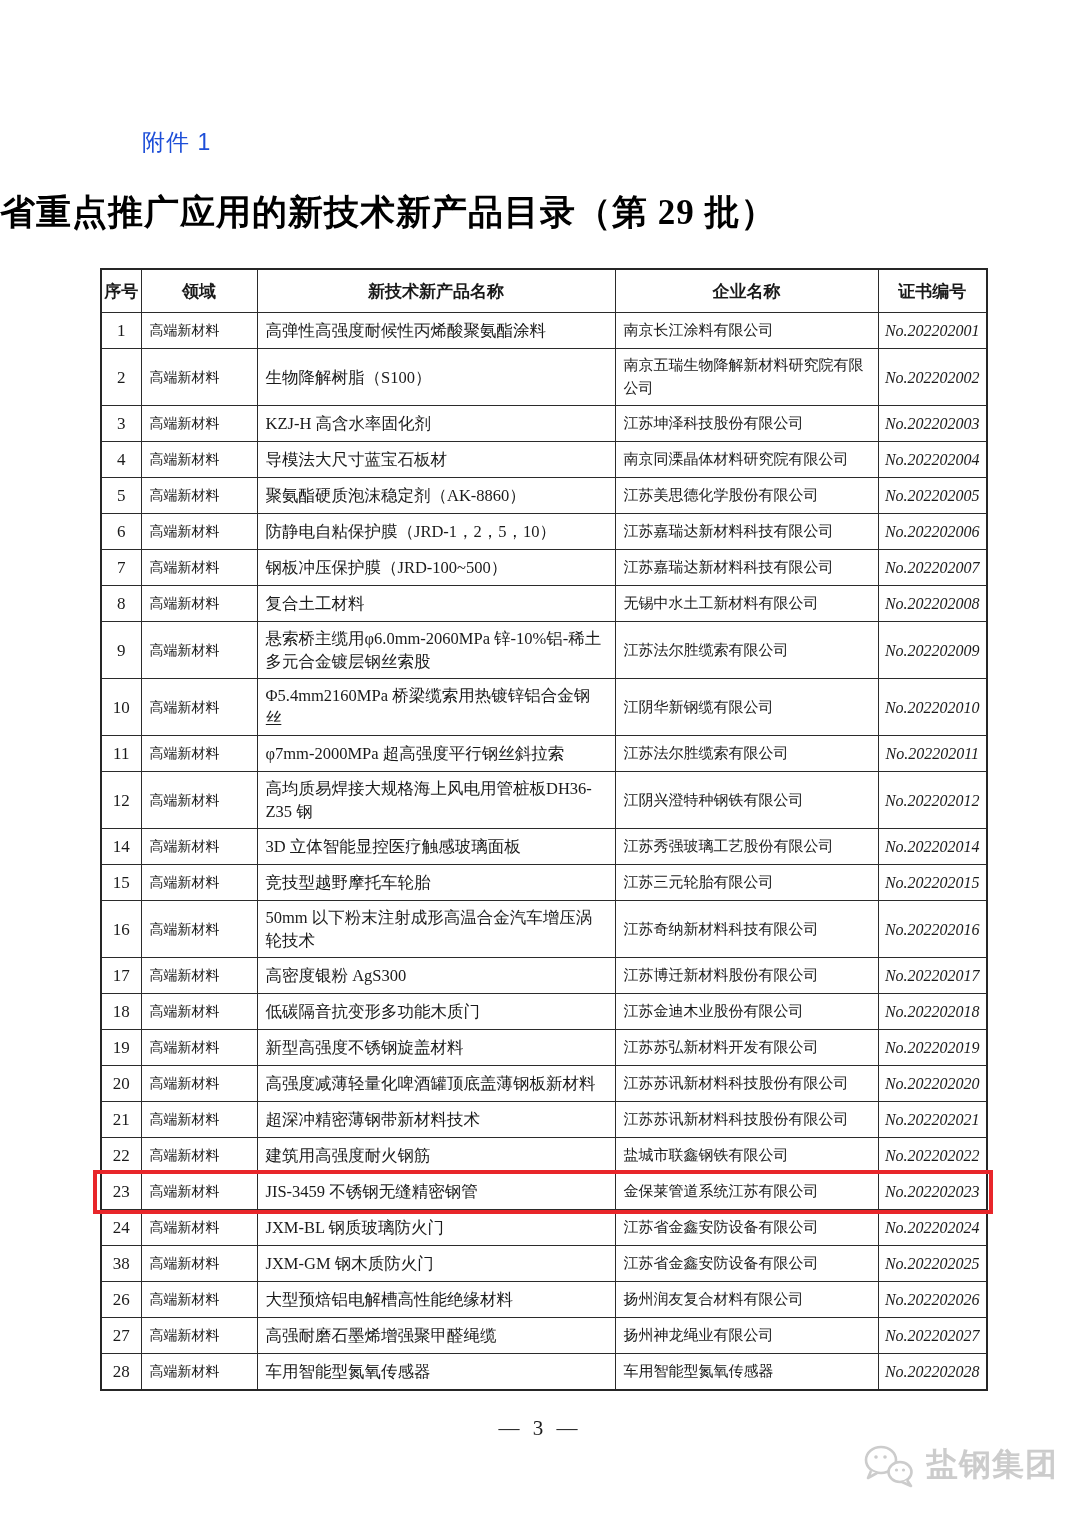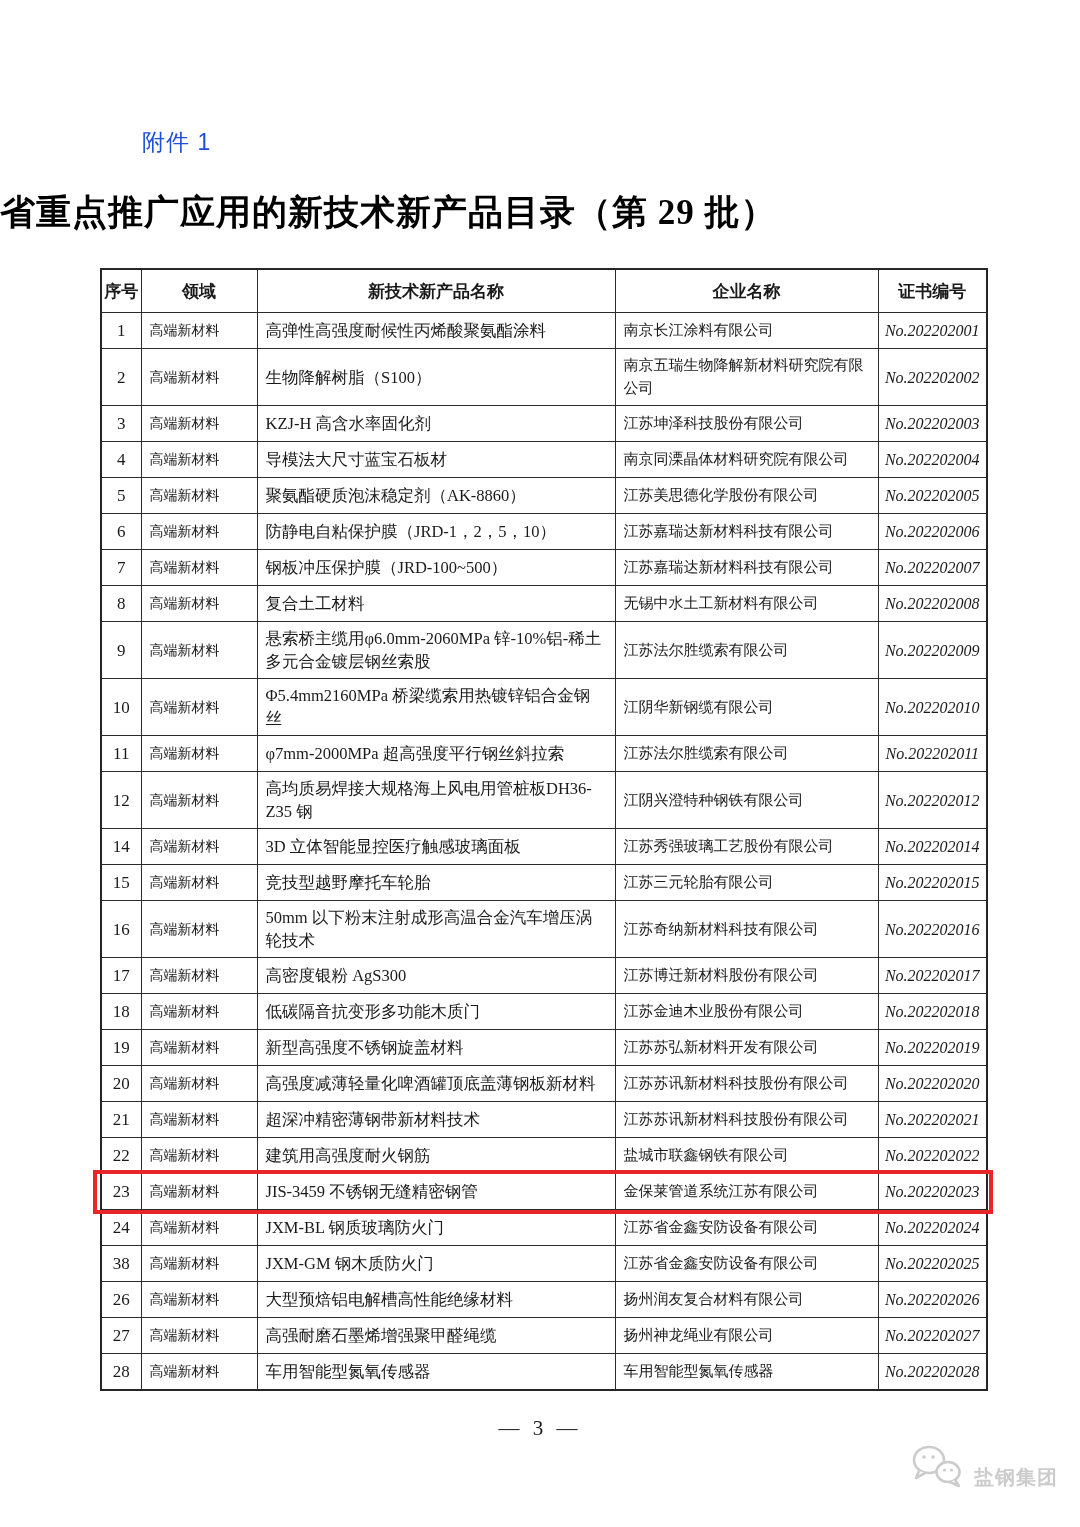--- a/index.html
+++ b/index.html
@@ -49,24 +49,24 @@
     border:4px solid #e8262a;
     pointer-events:none;
     box-sizing:border-box;
   }
   .page-number {
     position:absolute; left:0; right:0; top:1416px;
     text-align:center; font-size:21px; letter-spacing:4px; color:#1d1d1d;
   }
   .watermark {
     position:absolute; top:1443px; right:22px;
-    display:flex; align-items:flex-end; gap:8px;
+    display:flex; align-items:flex-start; gap:8px;
     color:#cccccc;
     font-family:"Liberation Sans","DejaVu Sans",sans-serif;
-    font-weight:bold; font-size:20px; letter-spacing:1px;
+    font-weight:bold; font-size:32px; letter-spacing:1px;
     text-shadow:1px 1px 0 #ffffff;
     user-select:none;
   }
   .watermark svg { display:block; }
 </style>
 </head>
 <body>
 
 <div class="page">
 

